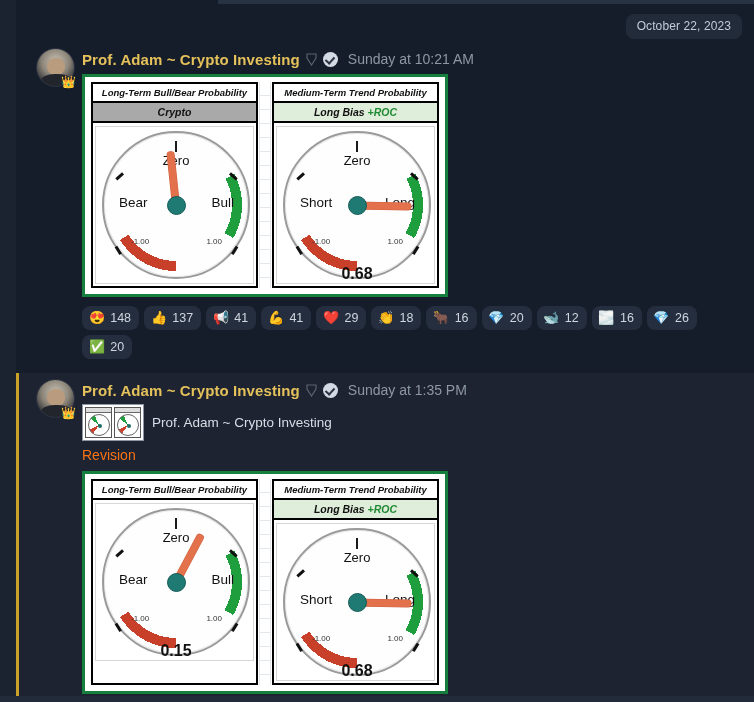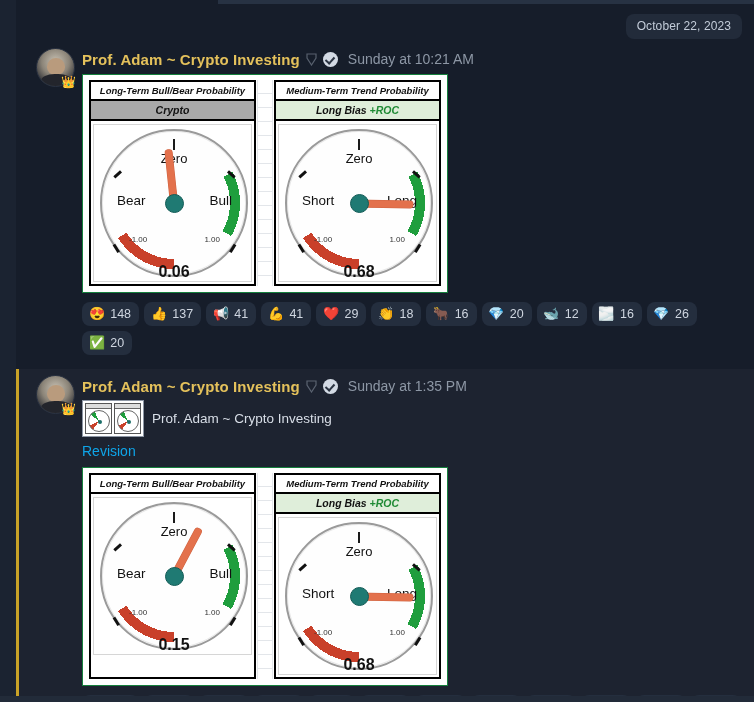--- a/index.html
+++ b/index.html
@@ -84,25 +84,25 @@
   .reply-thumb .tg .tt { height: 5px; background: #ddd; border-bottom: 1px solid #666; }
   .reply-thumb .tg .tb { flex: 1; position: relative; }
   .mini-dial {
     position: absolute; left: 50%; top: 52%; transform: translate(-50%,-50%);
     width: 22px; height: 22px; border-radius: 50%; border: 1px solid #666;
     background: conic-gradient(from 215deg, #c9412a 0deg 28deg, #fff 28deg 92deg, #1f9e3d 92deg 120deg, #fff 120deg 360deg);
   }
   .mini-dial::after{ content:""; position:absolute; left:9px; top:9px; width:4px;height:4px;border-radius:50%;background:#1b6e68;}
   .reply-name { color: #d8dee7; font-size: 13.5px; }
 
-  .msg-text { color: #0ea5e9; font-size: 14px; line-height: 20px; margin: 2px 0 6px; }
+  .msg-text { color: #f97316; font-size: 14px; line-height: 20px; margin: 2px 0 6px; }
 
   
   .chart-img {
-    width: 366px; border: 1px solid #15803d; background: #ffffff;
+    width: 366px; border: 3px solid #15803d; background: #ffffff;
     padding: 5px 6px 6px; display: flex; margin-top: 4px;
   }
   .chart-img.second { width: 366px; }
 
   .panel { width: 167px; display: flex; flex-direction: column; }
   .spacer-col {
     width: 26px; background: #fff; position: relative; margin: 0 1px;
     background-image: repeating-linear-gradient(to bottom, #fff 0 13px, #e3e6ea 13px 14px);
     border-left: 1px solid #e3e6ea; border-right: 1px solid #e3e6ea;
   }
@@ -255,21 +255,20 @@
                   <div class="lbl-right">Bull</div>
                   <div class="lbl-minus">-1.00</div>
                   <div class="lbl-plus">1.00</div>
                   <div class="cap-l" style="left:16px;top:120px;transform:rotate(58deg);"></div>
                   <div class="cap-r" style="right:15px;top:120px;transform:rotate(-58deg);"></div>
                   <div class="cap-l" style="left:17px;top:46px;transform:rotate(-42deg);"></div>
                   <div class="cap-r" style="right:16px;top:46px;transform:rotate(42deg);"></div>
                   <div class="needle-tail" style="transform:rotate(84deg);"></div>
                   <div class="needle" style="transform:rotate(-96deg);"></div>
                   <div class="hub"></div>
-                  <div class="value">0.06</div>
                 </div>
               </div>
             </div>
           </div>
 
           <div class="spacer-col"></div>
 
           <div class="panel">
             <div class="p-title">Medium-Term Trend Probability</div>
             <div class="p-status bullish">

